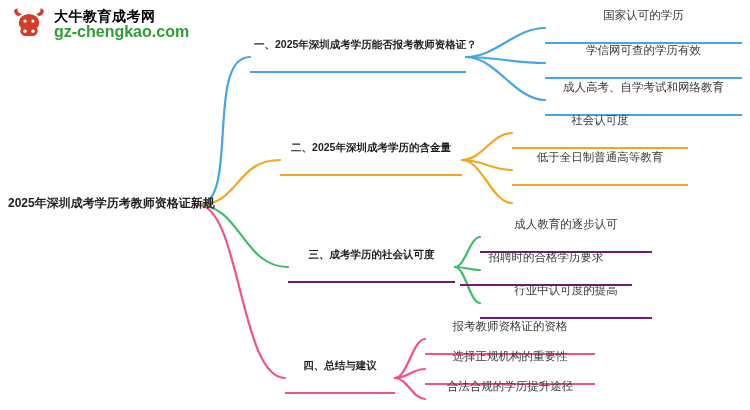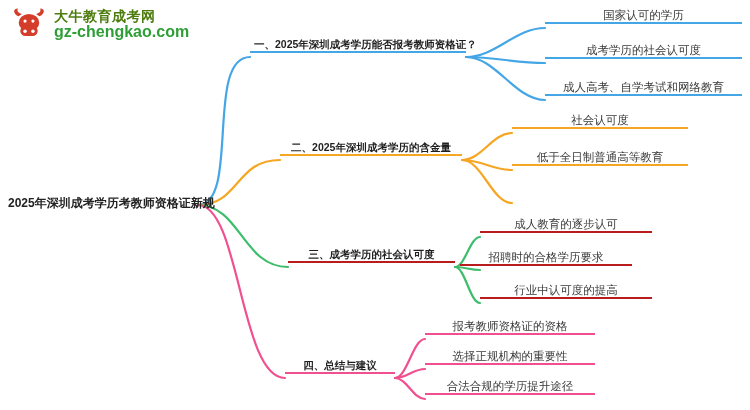--- a/index.html
+++ b/index.html
@@ -6,38 +6,38 @@
   .stage{
     position:relative;width:750px;height:410px;background:#ffffff;overflow:hidden;
     font-family:"Liberation Sans","DejaVu Sans",sans-serif;
   }
   svg.links{position:absolute;left:0;top:0;width:750px;height:410px;}
   svg.links path{fill:none;stroke-width:2.2px;stroke-linecap:round;}
   .st-blue{stroke:#45a6e5;} .st-orange{stroke:#f5a623;} .st-green{stroke:#3dbd6c;} .st-pink{stroke:#f0508f;}
 
   .node{
     position:absolute;box-sizing:border-box;text-align:center;white-space:nowrap;
-    color:#333;padding:0 4px 0 4px;line-height:14px;
+    color:#333;padding:0 4px 20px 4px;line-height:14px;
   }
   .branch-title{font-size:10.5px;font-weight:bold;color:#1f1f1f;}
   .child{font-size:11.5px;color:#3a3a3a;}
   .bd-blue{border-bottom:2px solid #45a6e5;}
   .bd-orange{border-bottom:2px solid #f5a623;}
-  .bd-green{border-bottom:2px solid #b91c1c;}
+  .bd-green{border-bottom:2px solid #701a75;}
   .bd-pink{border-bottom:2px solid #f0508f;}
 
   .root-node{
     position:absolute;left:8px;top:196px;width:192px;font-size:12px;font-weight:bold;
     color:#222;text-align:left;white-space:nowrap;line-height:15px;
   }
 
   .logo{position:absolute;left:10px;top:6px;display:flex;align-items:flex-start;}
   .logo-icon{width:38px;height:38px;margin-right:6px;}
   .logo-text{display:flex;flex-direction:column;justify-content:center;padding-top:2px;}
-  .logo-name{color:#4d7c0f;font-weight:bold;font-size:14px;line-height:17px;letter-spacing:.5px;}
+  .logo-name{color:#000000;font-weight:bold;font-size:14px;line-height:17px;letter-spacing:.5px;}
   .logo-url{color:#2e9e36;font-weight:bold;font-size:16px;line-height:14px;}
 </style>
 </head>
 <body>
 
 <div class="stage">
 
   <svg class="links" aria-hidden="true">
 
     <path class="st-blue" d="M198,205 C240,205 205,57 250,57"></path>
@@ -76,21 +76,21 @@
     <div class="logo-text">
       <span class="logo-name">大牛教育成考网</span>
       <span class="logo-url">gz-chengkao.com</span>
     </div>
   </div>
 
   <div class="root-node">2025年深圳成考学历考教师资格证新规</div>
 
   <div class="node branch-title bd-blue" style="left:250px;top:37px;width:216px;">一、2025年深圳成考学历能否报考教师资格证？</div>
   <div class="node child bd-blue" style="left:545px;top:8px;width:197px;">国家认可的学历</div>
-  <div class="node child bd-blue" style="left:545px;top:43px;width:197px;">成考学历的社会认可度</div>
+  <div class="node child bd-blue" style="left:545px;top:43px;width:197px;">学信网可查的学历有效</div>
   <div class="node child bd-blue" style="left:545px;top:80px;width:197px;">成人高考、自学考试和网络教育</div>
 
   <div class="node branch-title bd-orange" style="left:280px;top:140px;width:182px;">二、2025年深圳成考学历的含金量</div>
   <div class="node child bd-orange" style="left:512px;top:113px;width:176px;">社会认可度</div>
   <div class="node child bd-orange" style="left:512px;top:150px;width:176px;">低于全日制普通高等教育</div>
 
   <div class="node branch-title bd-green" style="left:288px;top:247px;width:167px;">三、成考学历的社会认可度</div>
   <div class="node child bd-green" style="left:480px;top:217px;width:172px;">成人教育的逐步认可</div>
   <div class="node child bd-green" style="left:460px;top:250px;width:172px;">招聘时的合格学历要求</div>
   <div class="node child bd-green" style="left:480px;top:283px;width:172px;">行业中认可度的提高</div>

